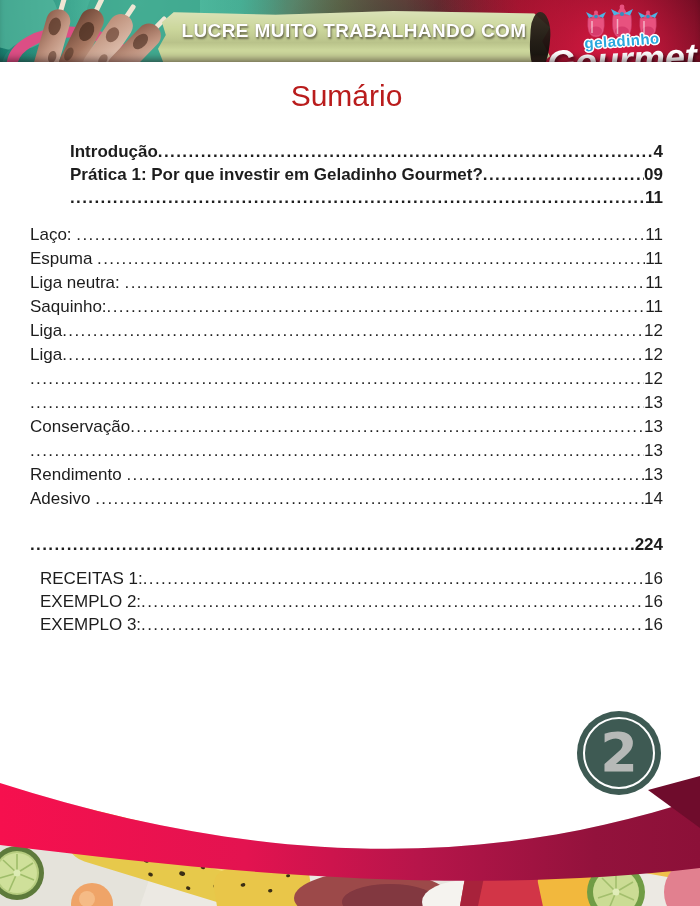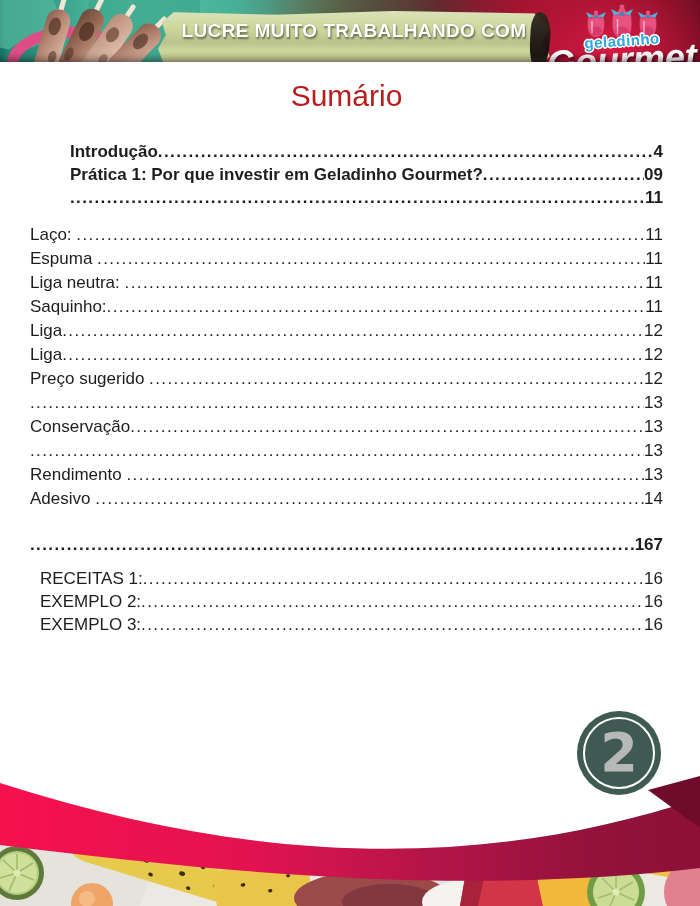--- a/index.html
+++ b/index.html
@@ -256,21 +256,20 @@
     <span class="toc-page">12</span>
   </div>
 
   <div class="toc-row">
     <span class="toc-label">Liga</span>
     <span class="leader">............................................................................................................................................................................................................................................................................................................</span>
     <span class="toc-page">12</span>
   </div>
 
   <div class="toc-row">
-    <span class="toc-label">Preço sugerido </span>
     <span class="leader">............................................................................................................................................................................................................................................................................................................</span>
     <span class="toc-page">12</span>
   </div>
 
   <div class="toc-row">
     <span class="leader">............................................................................................................................................................................................................................................................................................................</span>
     <span class="toc-page">13</span>
   </div>
 
   <div class="toc-row">
@@ -292,21 +291,21 @@
 
   <div class="toc-row">
     <span class="toc-label">Adesivo </span>
     <span class="leader">............................................................................................................................................................................................................................................................................................................</span>
     <span class="toc-page">14</span>
   </div>
 </div>
     <div class="toc-section sec-ch3">
   <div class="toc-row">
     <span class="leader">............................................................................................................................................................................................................................................................................................................</span>
-    <span class="toc-page">167</span>
+    <span class="toc-page">224</span>
   </div>
 </div>
     <div class="toc-section sec-examples">
   <div class="toc-row">
     <span class="toc-label">RECEITAS 1:</span>
     <span class="leader">............................................................................................................................................................................................................................................................................................................</span>
     <span class="toc-page">16</span>
   </div>
 
   <div class="toc-row">

